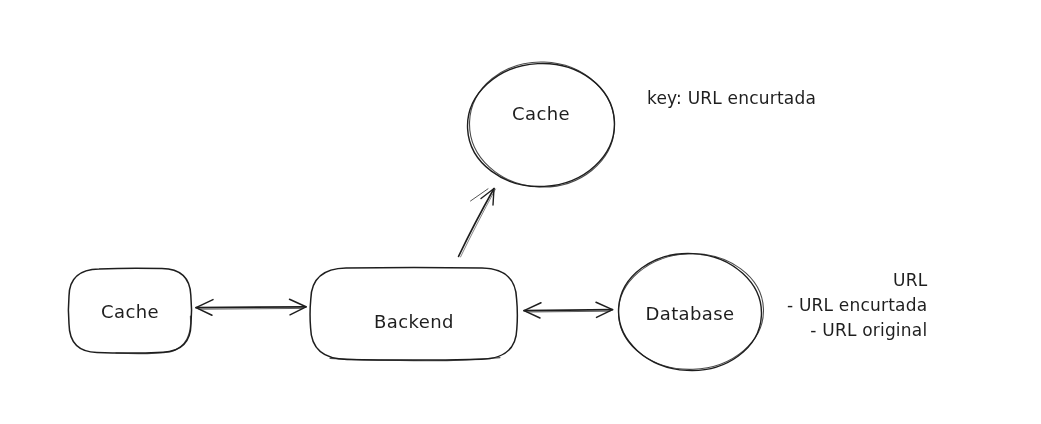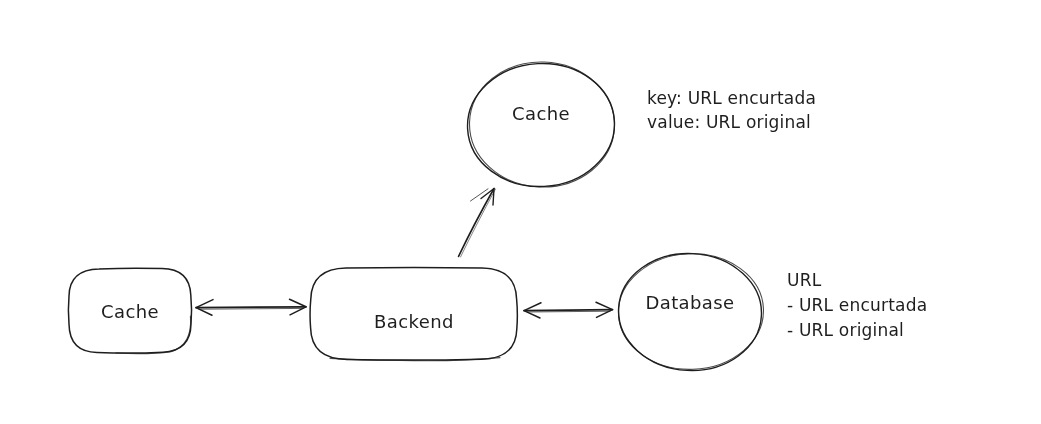--- a/index.html
+++ b/index.html
@@ -26,21 +26,21 @@
     color: #1e1e1e;
   }
   .note {
     position: absolute;
     font-size: 17px;
     letter-spacing: 0.2px;
     color: #1e1e1e;
   }
   .note .note-line { white-space: nowrap; }
   .note-cache .note-line { line-height: 24px; }
-  .note-database .note-line { line-height: 25px; }
+  .note-database .note-line { line-height: 25px; text-align: right; }
   path, ellipse { fill: none; stroke-linecap: round; stroke-linejoin: round; }
 </style>
 </head>
 <body>
 
 <div class="canvas">
 
   <svg viewBox="0 0 1041 424" stroke="#1e1e1e" fill="none">
 
     <g>
@@ -100,25 +100,24 @@
       <path stroke-width="1" opacity="0.75" d="M 470.5 201 L 488 188.8"></path>
     </g>
   </svg>
 
   <div class="node-label" style="left:130px; top:311px;">Cache</div>
 
   <div class="node-label" style="left:414px; top:321px;">Backend</div>
 
   <div class="node-label" style="left:541px; top:113px;">Cache</div>
 
-  <div class="node-label" style="left:690px; top:302px;">Database</div>
+  <div class="node-label" style="left:690px; top:313px;">Database</div>
 
   <div class="note note-cache" style="left:647px; top:86px;">
     <div class="note-line">key: URL encurtada</div>
-    <div class="note-line">value: URL original</div>
   </div>
 
   <div class="note note-database" style="left:787px; top:268px;">
     <div class="note-line">URL</div>
     <div class="note-line">- URL encurtada</div>
     <div class="note-line">- URL original</div>
   </div>
 
 </div>
 

